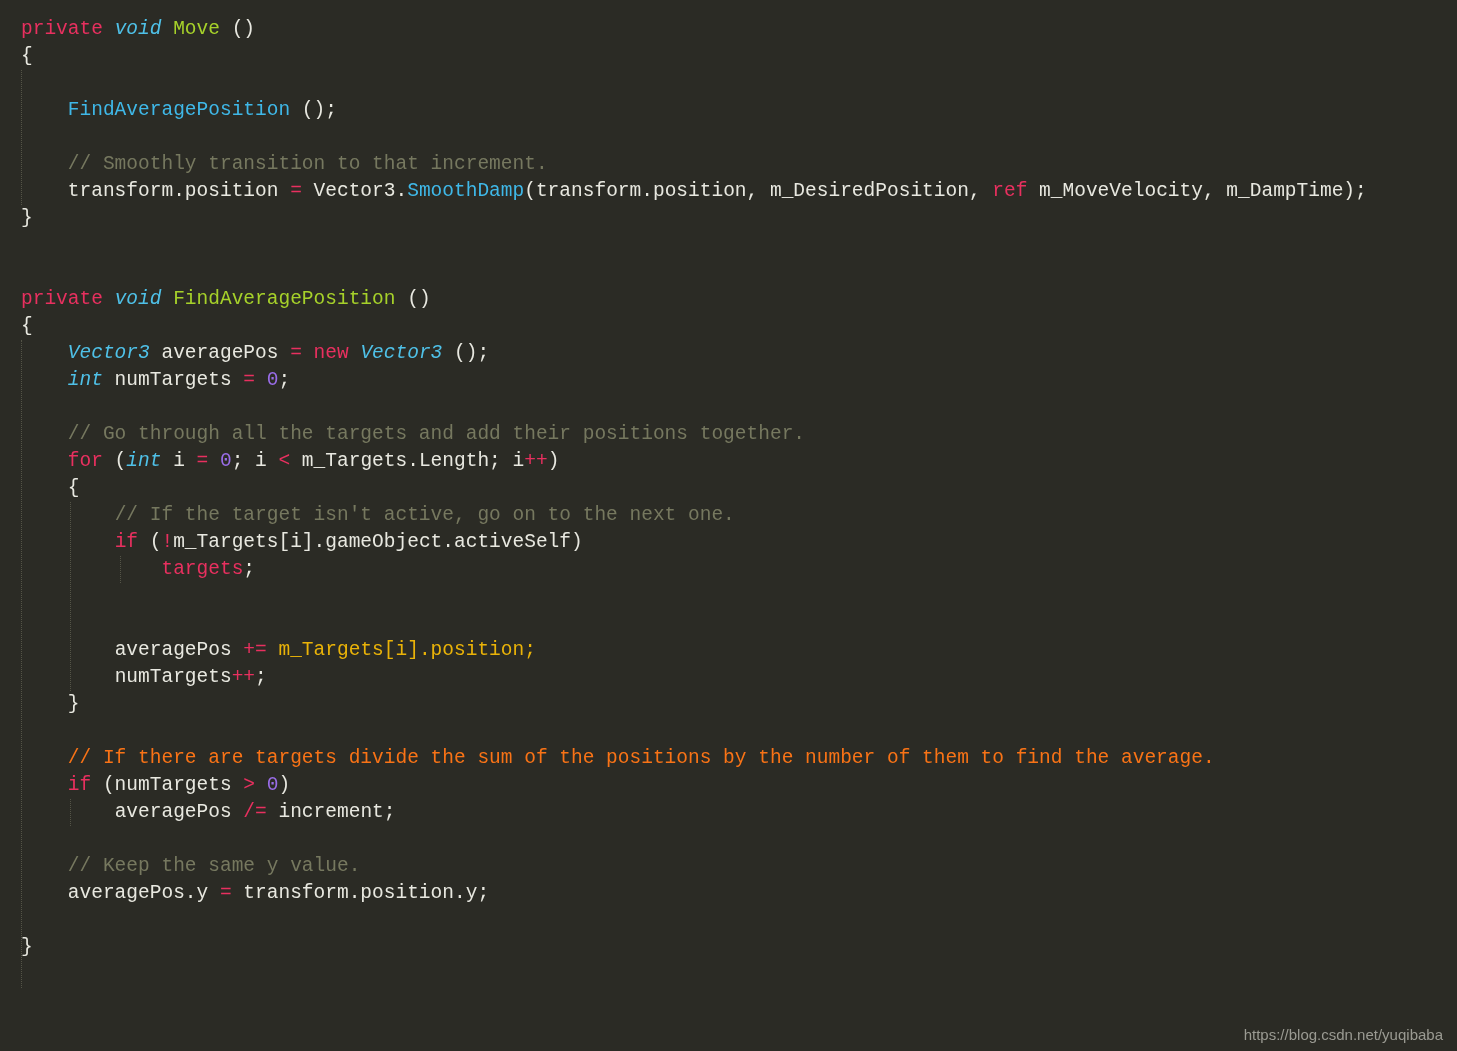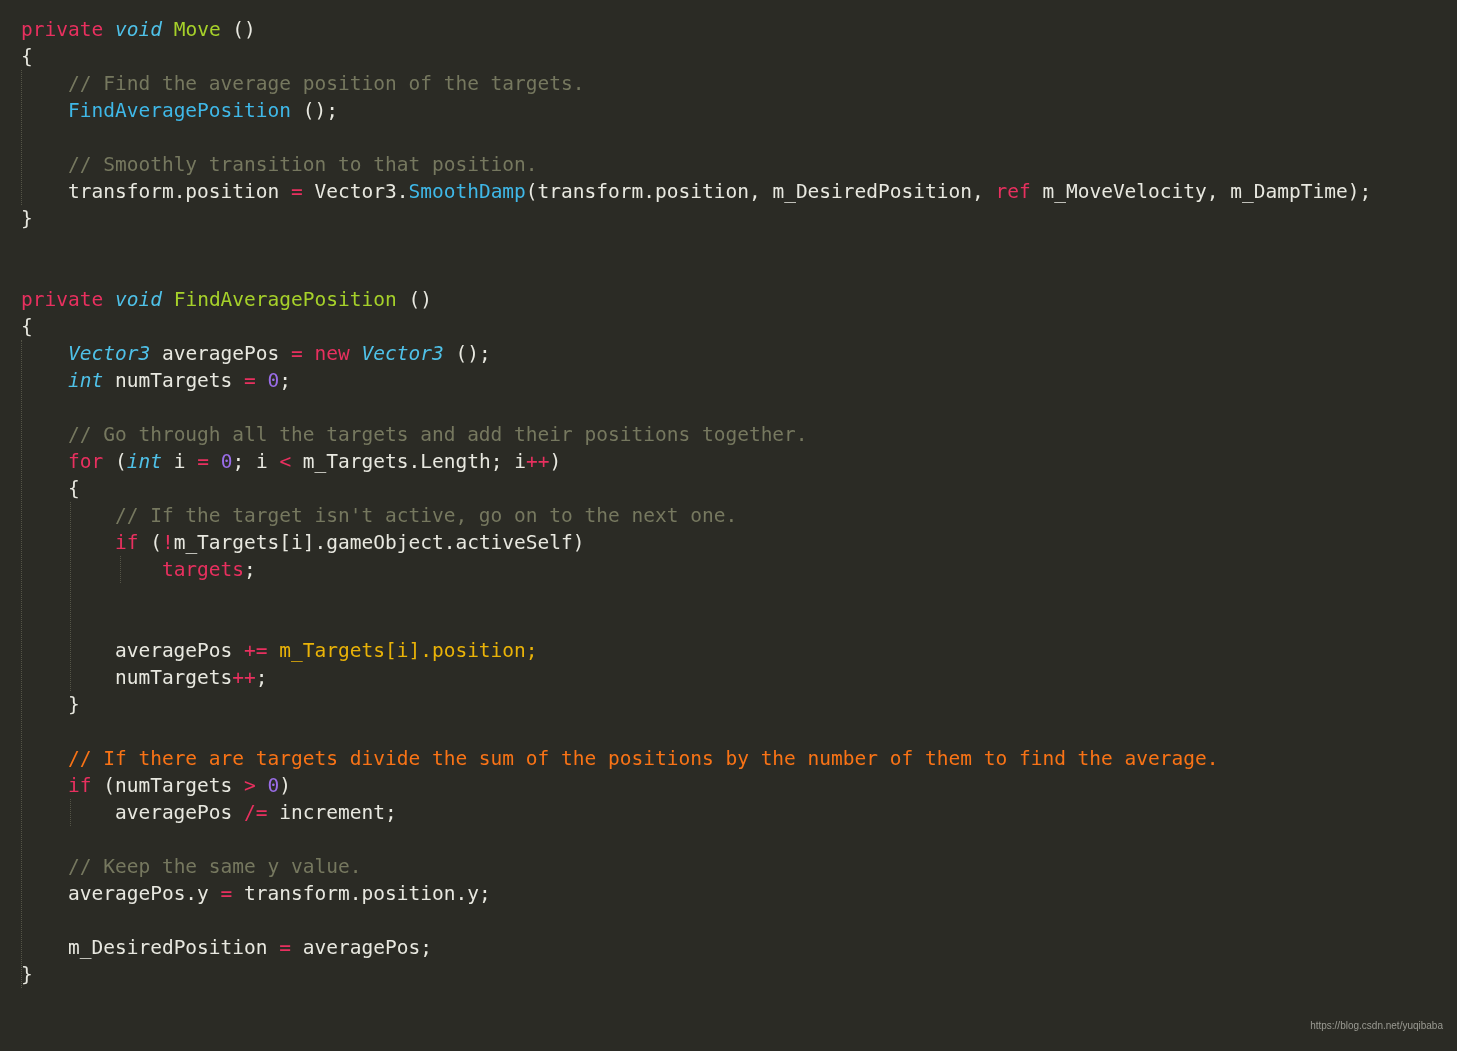--- a/index.html
+++ b/index.html
@@ -43,38 +43,39 @@
   }
 
   .code-line {
     height: 27px;
     line-height: 27px;
     font-size: 19.5px;
     white-space: pre;
     color: #e8e8e0;
     letter-spacing: 0px;
     padding-left: 21px;
+    font-family: Liberation Mono, monospace;
   }
 
   
   .t-plain    { color: #e8e8e0; }
   .t-keyword  { color: #e8305f; }
   .t-type     { color: #4fc1e8; font-style: italic; }
   .t-method   { color: #a6d12a; }
   .t-call     { color: #3fb8e8; }
   .t-comment  { color: #76785f; }
   .t-number   { color: #9a6de8; }
   .t-operator { color: #e8305f; }
 
   #watermark {
     position: absolute;
     right: 14px;
-    bottom: 20px;
+    bottom: 8px;
     font-family: "Liberation Sans", sans-serif;
-    font-size: 10px;
+    font-size: 15px;
     color: #9a9a92;
     z-index: 5;
     user-select: none;
   }
 </style>
 </head>
 <body>
 
 <div id="code-surface">
 
@@ -82,24 +83,24 @@
       <div class="guide" style="left: 21px; top: 70px; height: 135px; border-left-color: rgb(92, 92, 78);"></div>
       <div class="guide" style="left: 21px; top: 340px; height: 648px; border-left-color: rgb(92, 92, 78);"></div>
       <div class="guide" style="left: 70px; top: 502px; height: 189px; border-left-color: rgb(92, 92, 78);"></div>
       <div class="guide" style="left: 70px; top: 799px; height: 27px; border-left-color: rgb(92, 92, 78);"></div>
       <div class="guide" style="left: 120px; top: 556px; height: 27px; border-left-color: rgb(92, 92, 78);"></div>
     </div>
 
   <div class="code-lines">
       <div class="code-line"><span class="t-keyword" style="color: rgb(232, 48, 95);">private</span><span class="t-plain" style="color: rgb(232, 232, 224);"> </span><span class="t-type" style="color: rgb(79, 193, 232);">void</span><span class="t-plain" style="color: rgb(232, 232, 224);"> </span><span class="t-method" style="color: rgb(166, 209, 42);">Move</span><span class="t-plain" style="color: rgb(232, 232, 224);"> ()</span></div>
       <div class="code-line"><span class="t-plain" style="color: rgb(232, 232, 224);">{</span></div>
-      <div class="code-line"><span class="t-plain">    </span><span class="t-comment" style="color: rgb(118, 120, 95);">// Find the average position of the targets.</span></div>
+      <div class="code-line"><span class="t-plain">    </span></div>
       <div class="code-line"><span class="t-plain">    </span><span class="t-call" style="color: rgb(63, 184, 232);">FindAveragePosition</span><span class="t-plain" style="color: rgb(232, 232, 224);"> ();</span></div>
       <div class="code-line">&nbsp;</div>
-      <div class="code-line"><span class="t-plain">    </span><span class="t-comment" style="color: rgb(118, 120, 95);">// Smoothly transition to that position.</span></div>
+      <div class="code-line"><span class="t-plain">    </span><span class="t-comment" style="color: rgb(118, 120, 95);">// Smoothly transition to that increment.</span></div>
       <div class="code-line"><span class="t-plain">    </span><span class="t-plain" style="color: rgb(232, 232, 224);">transform.position </span><span class="t-operator" style="color: rgb(232, 48, 95);">=</span><span class="t-plain" style="color: rgb(232, 232, 224);"> Vector3.</span><span class="t-call" style="color: rgb(63, 184, 232);">SmoothDamp</span><span class="t-plain" style="color: rgb(232, 232, 224);">(transform.position, m_DesiredPosition, </span><span class="t-keyword" style="color: rgb(232, 48, 95);">ref</span><span class="t-plain" style="color: rgb(232, 232, 224);"> m_MoveVelocity, m_DampTime);</span></div>
       <div class="code-line"><span class="t-plain" style="color: rgb(232, 232, 224);">}</span></div>
       <div class="code-line">&nbsp;</div>
       <div class="code-line">&nbsp;</div>
       <div class="code-line"><span class="t-keyword" style="color: rgb(232, 48, 95);">private</span><span class="t-plain" style="color: rgb(232, 232, 224);"> </span><span class="t-type" style="color: rgb(79, 193, 232);">void</span><span class="t-plain" style="color: rgb(232, 232, 224);"> </span><span class="t-method" style="color: rgb(166, 209, 42);">FindAveragePosition</span><span class="t-plain" style="color: rgb(232, 232, 224);"> ()</span></div>
       <div class="code-line"><span class="t-plain" style="color: rgb(232, 232, 224);">{</span></div>
       <div class="code-line"><span class="t-plain">    </span><span class="t-type" style="color: rgb(79, 193, 232);">Vector3</span><span class="t-plain" style="color: rgb(232, 232, 224);"> averagePos </span><span class="t-operator" style="color: rgb(232, 48, 95);">=</span><span class="t-plain" style="color: rgb(232, 232, 224);"> </span><span class="t-keyword" style="color: rgb(232, 48, 95);">new</span><span class="t-plain" style="color: rgb(232, 232, 224);"> </span><span class="t-type" style="color: rgb(79, 193, 232);">Vector3</span><span class="t-plain" style="color: rgb(232, 232, 224);"> ();</span></div>
       <div class="code-line"><span class="t-plain">    </span><span class="t-type" style="color: rgb(79, 193, 232);">int</span><span class="t-plain" style="color: rgb(232, 232, 224);"> numTargets </span><span class="t-operator" style="color: rgb(232, 48, 95);">=</span><span class="t-plain" style="color: rgb(232, 232, 224);"> </span><span class="t-number" style="color: rgb(154, 109, 232);">0</span><span class="t-plain" style="color: rgb(232, 232, 224);">;</span></div>
       <div class="code-line">&nbsp;</div>
       <div class="code-line"><span class="t-plain">    </span><span class="t-comment" style="color: rgb(118, 120, 95);">// Go through all the targets and add their positions together.</span></div>
@@ -114,18 +115,17 @@
       <div class="code-line"><span class="t-plain">        </span><span class="t-plain" style="color: rgb(232, 232, 224);">numTargets</span><span class="t-operator" style="color: rgb(232, 48, 95);">++</span><span class="t-plain" style="color: rgb(232, 232, 224);">;</span></div>
       <div class="code-line"><span class="t-plain">    </span><span class="t-plain" style="color: rgb(232, 232, 224);">}</span></div>
       <div class="code-line">&nbsp;</div>
       <div class="code-line"><span class="t-plain">    </span><span class="t-comment" style="color: #f97316;">// If there are targets divide the sum of the positions by the number of them to find the average.</span></div>
       <div class="code-line"><span class="t-plain">    </span><span class="t-keyword" style="color: rgb(232, 48, 95);">if</span><span class="t-plain" style="color: rgb(232, 232, 224);"> (numTargets </span><span class="t-operator" style="color: rgb(232, 48, 95);">&gt;</span><span class="t-plain" style="color: rgb(232, 232, 224);"> </span><span class="t-number" style="color: rgb(154, 109, 232);">0</span><span class="t-plain" style="color: rgb(232, 232, 224);">)</span></div>
       <div class="code-line"><span class="t-plain">        </span><span class="t-plain" style="color: rgb(232, 232, 224);">averagePos </span><span class="t-operator" style="color: rgb(232, 48, 95);">/=</span><span class="t-plain" style="color: rgb(232, 232, 224);"> increment;</span></div>
       <div class="code-line">&nbsp;</div>
       <div class="code-line"><span class="t-plain">    </span><span class="t-comment" style="color: rgb(118, 120, 95);">// Keep the same y value.</span></div>
       <div class="code-line"><span class="t-plain">    </span><span class="t-plain" style="color: rgb(232, 232, 224);">averagePos.y </span><span class="t-operator" style="color: rgb(232, 48, 95);">=</span><span class="t-plain" style="color: rgb(232, 232, 224);"> transform.position.y;</span></div>
       <div class="code-line">&nbsp;</div>
-      <div class="code-line"><span class="t-plain">    </span><span class="t-plain" style="color: rgb(232, 232, 224);">m_DesiredPosition </span><span class="t-operator" style="color: rgb(232, 48, 95);">=</span><span class="t-plain" style="color: rgb(232, 232, 224);"> averagePos;</span></div>
       <div class="code-line"><span class="t-plain" style="color: rgb(232, 232, 224);">}</span></div>
     </div>
 
   <div id="watermark" style="color: rgb(154, 154, 146);">https://blog.csdn.net/yuqibaba</div>
 </div>
 
 </body></html>

